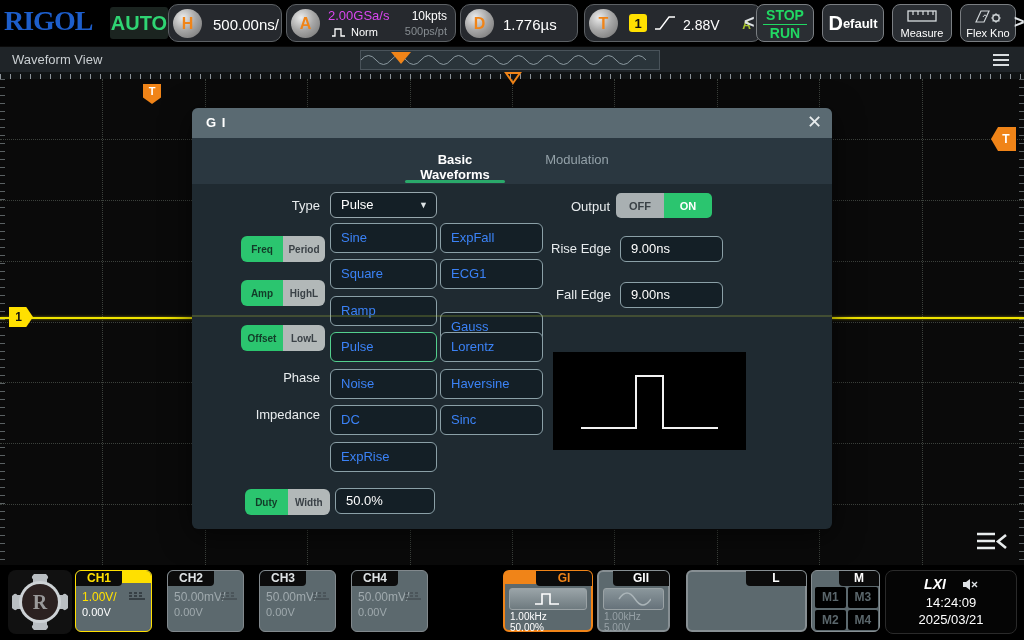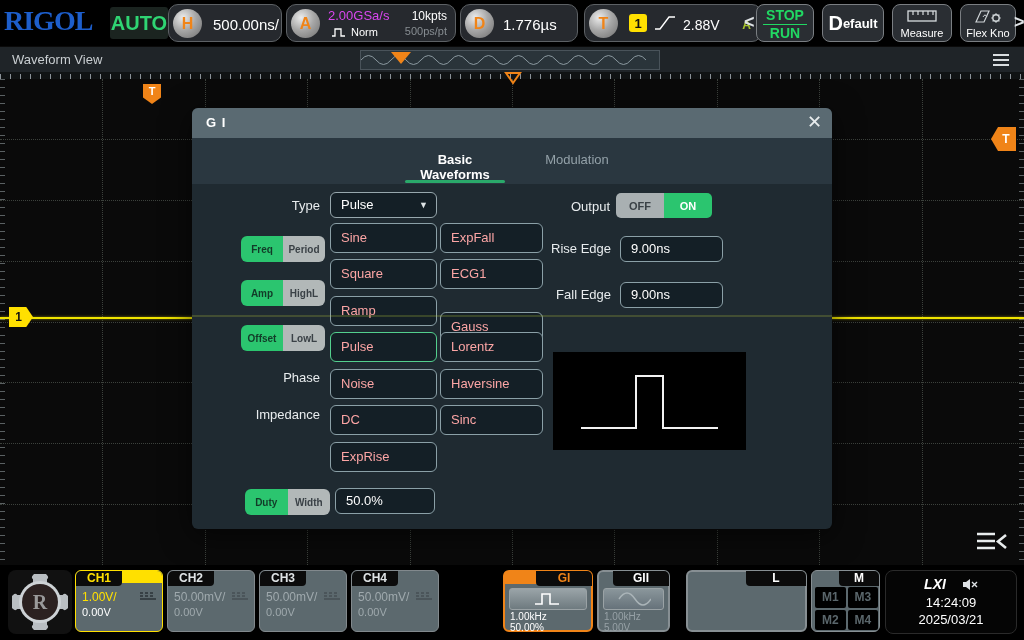--- a/index.html
+++ b/index.html
@@ -72,31 +72,31 @@
   #tab-mod { left:345px; width:80px; color:#93a1a8; }
   .dlg-label { position:absolute; color:#e8ecee; font-size:13px; text-align:right; }
   .dropdown { position:absolute; left:138px; top:84px; width:107px; height:26px; background:#141f26; border:1px solid #97a7ad; border-radius:6px; color:#fff; font-size:13px; line-height:24px; padding-left:10px; }
   .dropdown .caret { position:absolute; right:8px; top:0; font-size:9px; color:#dfe4e6; }
   .switch { position:absolute; left:424px; top:85px; width:96px; height:25px; border-radius:5px; overflow:hidden; display:flex; font-size:11px; font-weight:bold; }
   .switch .off { flex:1; background:#a9b0b2; color:#3a4146; display:flex; align-items:center; justify-content:center; }
   .switch .on { flex:1; background:#2bc56f; color:#fff; display:flex; align-items:center; justify-content:center; }
   .toggle { position:absolute; width:84px; height:26px; border-radius:6px; overflow:hidden; display:flex; font-size:10px; font-weight:bold; }
   .toggle .t-on { flex:1; background:#2bc56f; color:#123b28; display:flex; align-items:center; justify-content:center; }
   .toggle .t-off { flex:1; background:#b2b8b8; color:#3a4146; display:flex; align-items:center; justify-content:center; }
-  .wave-btn { position:absolute; width:107px; height:30px; background:#141f26; border:1px solid #8ba0a7; border-radius:6px; color:#fca5a5; font-size:13px; line-height:28px; padding-left:10px; }
+  .wave-btn { position:absolute; width:107px; height:30px; background:#141f26; border:1px solid #8ba0a7; border-radius:6px; color:#3b82f6; font-size:13px; line-height:28px; padding-left:10px; }
   .wave-btn.col2 { width:103px; }
   .wave-btn.selected { border:1px solid #53d08e; }
   .field { position:absolute; width:103px; height:26px; background:#141f26; border:1px solid #8ba0a7; border-radius:6px; color:#fff; font-size:13px; line-height:24px; padding-left:10px; }
   #preview { position:absolute; left:361px; top:244px; width:193px; height:98px; background:#000; }
   #trace-through-dialog { position:absolute; left:192px; top:315px; width:640px; height:2px; background:rgba(190,210,60,.22); z-index:25; }
 
   
   #bottombar { position:absolute; left:0; top:565px; width:1024px; height:75px; background:#000; z-index:40; }
   #gear-btn { position:absolute; left:8px; top:5px; width:64px; height:64px; background:#111; border-radius:8px; display:flex; align-items:center; justify-content:center; }
-  .ch-box { position:absolute; top:5px; width:88px; height:62px; background:#5c696e; border:1px solid #82898d; border-radius:6px; overflow:hidden; }
+  .ch-box { position:absolute; top:5px; width:77px; height:62px; background:#5c696e; border:1px solid #82898d; border-radius:6px; overflow:hidden; }
   .ch-box.active { border:1px solid #ffe000; }
   .ch-tab { position:absolute; left:0; top:0; width:46px; height:15px; background:#0b0b0b; border-radius:5px 0 4px 0; color:#dfe3e5; font-size:12px; font-weight:bold; text-align:center; line-height:15px; }
   .ch-tab.yellow { color:#ffe000; }
   .ch-yellowbar { position:absolute; left:46px; top:0; right:0; height:12px; background:#ffe000; border-radius:0 5px 0 0; }
   .ch-scale { position:absolute; left:6px; top:19px; font-size:12px; }
   .ch-offset { position:absolute; left:6px; top:35px; font-size:11px; }
   .ch-dim { color:#9fa9ad; }
   .ch-bw { position:absolute; right:5px; top:20px; }
   .gen-box { position:absolute; top:5px; height:62px; background:#5c696e; border-radius:6px; overflow:visible; }
   #gi-box { left:503px; width:90px; border:2px solid #f08418; }

